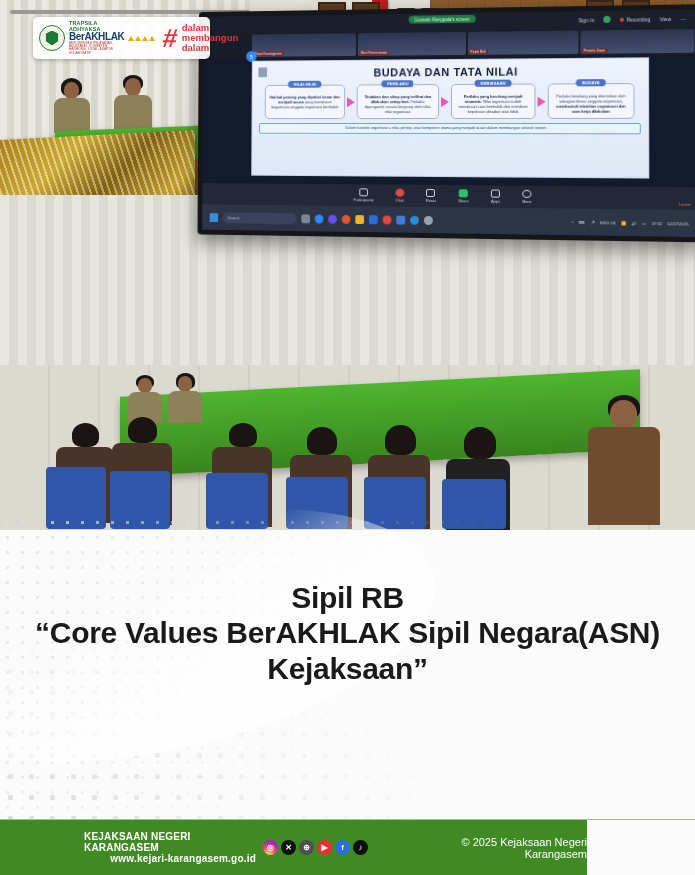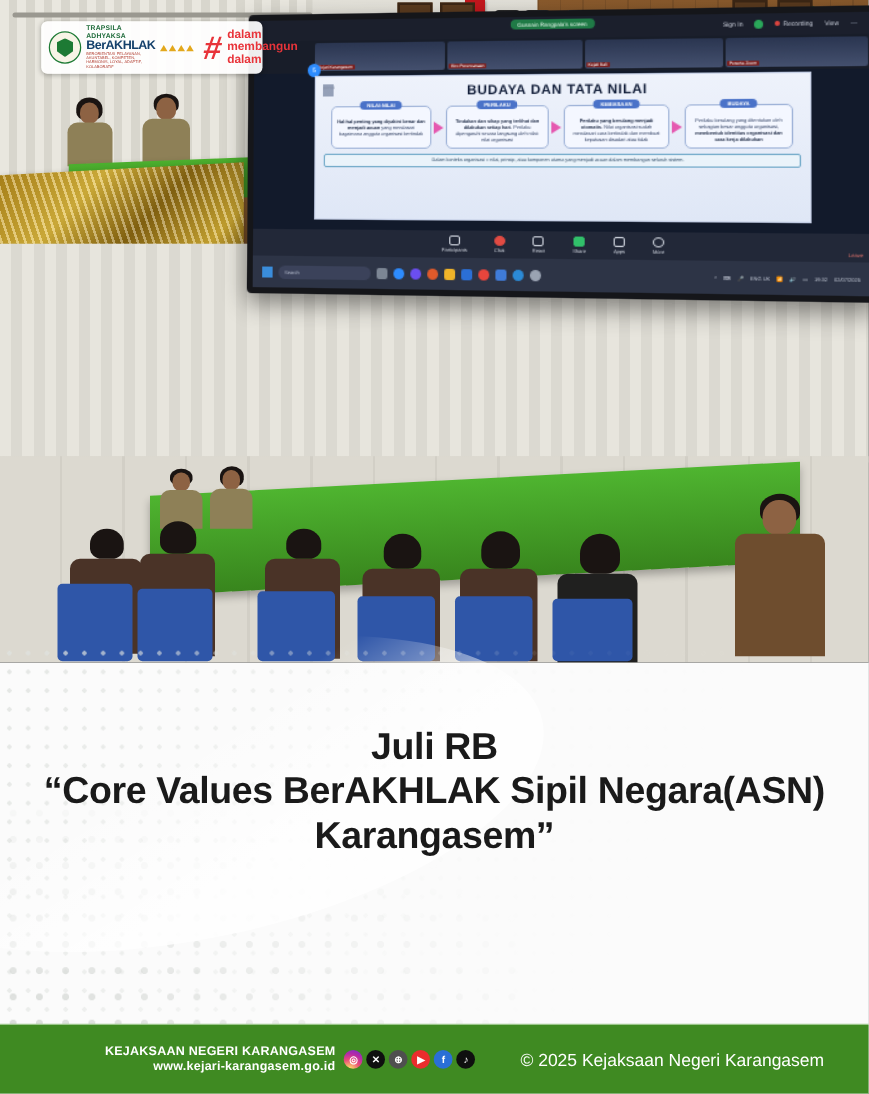--- a/index.html
+++ b/index.html
@@ -180,36 +180,36 @@
   .date-banner span { color:#ffffff; font-size:16px; letter-spacing:.2px; }
 
   
   .headline { position:absolute; left:0; top:580px; width:695px; text-align:center;
     color:#1a1a1a; font-weight:bold; line-height:1.18; letter-spacing:-.3px; }
   .headline .l1 { font-size:30px; display:block; }
   .headline .l2 { font-size:30px; display:block; }
   .headline .l3 { font-size:30px; display:block; }
 
   
-  .footer { position:absolute; left:0; bottom:0; width:695px; height:55px; background:#3f8a22;
+  .footer { position:absolute; left:0; bottom:0; width:587px; height:55px; background:#3f8a22;
     display:flex; align-items:center; }
   .footer-left { display:flex; align-items:center; gap:7px; margin-left:84px; }
   .f-txt { display:flex; flex-direction:column; align-items:flex-end; line-height:1.12; color:#fff; }
   .f-org { font-size:10px; font-weight:bold; letter-spacing:.2px; }
   .f-url { font-size:10px; font-weight:bold; letter-spacing:.2px; }
   .socials { display:flex; gap:3px; }
   .s-ico { width:15px;height:15px;border-radius:50%; display:flex;align-items:center;justify-content:center;
     font-size:8px; font-weight:bold; color:#fff; }
   .s-ig { background: radial-gradient(circle at 30% 110%, #fdd36a 0 12%, #e94b79 45%, #b429a8 70%, #6c2fd1 100%); }
   .s-x { background:#0f0f0f; }
   .s-web { background:#4f4f4f; }
   .s-yt { background:#ea2d2d; }
   .s-fb { background:#2a6fd6; }
   .s-tt { background:#0f0f0f; }
-  .copyright { margin-left:36px; color:#ffffff; font-size:14px; }
+  .copyright { margin-left:36px; color:#ffffff; font-size:11px;text-align:right; }
   .top-green-line { position:absolute; left:0; bottom:55px; width:695px; height:1px; background:#9bc68a;}
 </style>
 </head>
 <body>
 
 <div class="poster">
 
   <div class="photo">
 
     <div class="scene-top">
@@ -478,23 +478,23 @@
       </div>
     </div>
   </div>
 
   <div class="halftone"></div>
   <div class="halftone2"></div>
   <div class="swoosh"></div>
 
 
   <div class="headline">
-    <span class="l1">Juli RB</span>
+    <span class="l1">Sipil RB</span>
     <span class="l2">“Core Values BerAKHLAK Sipil Negara(ASN)</span>
-    <span class="l3">Karangasem”</span>
+    <span class="l3">Kejaksaan”</span>
   </div>
 
   <div class="top-green-line"></div>
   <div class="footer">
     <div class="footer-left">
       <div class="f-txt">
         <span class="f-org">KEJAKSAAN NEGERI KARANGASEM</span>
         <span class="f-url">www.kejari-karangasem.go.id</span>
       </div>
       <div class="socials">

